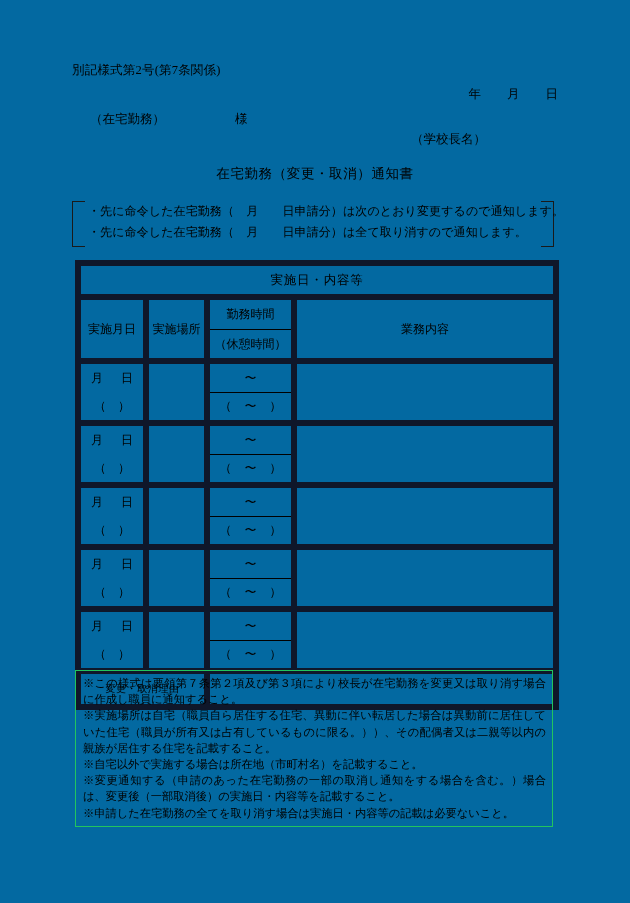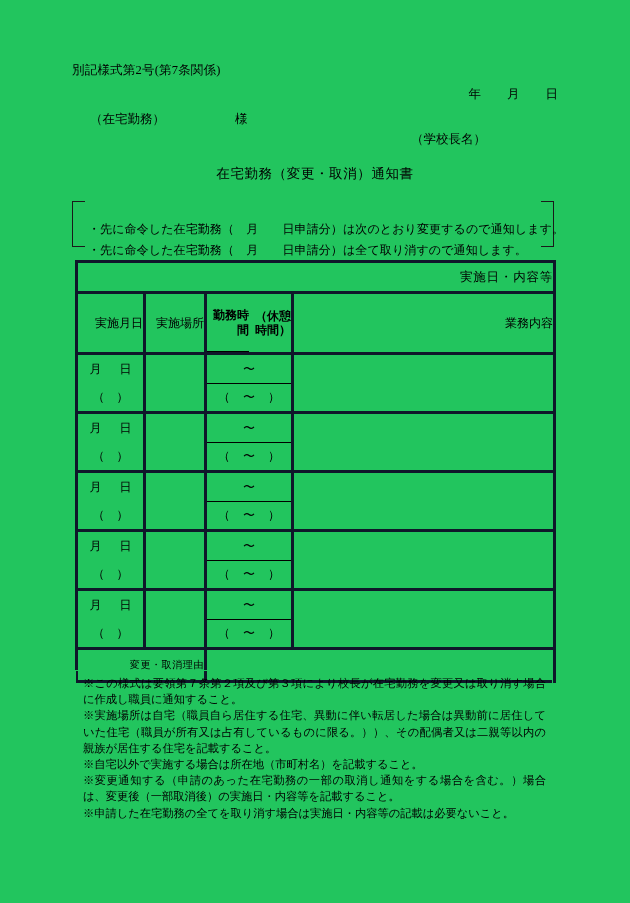--- a/index.html
+++ b/index.html
@@ -10,21 +10,21 @@
   }
   body {
     font-family: "Liberation Serif", "DejaVu Serif", serif;
     color: #000000;
     -webkit-font-smoothing: antialiased;
   }
   #page {
     position: relative;
     width: 630px;
     height: 903px;
-    background: #22c55e;
+    background: #0369a1;
     overflow: hidden;
     box-sizing: border-box;
   }
 
   
   .form-code {
     position: absolute;
     left: 72px;
     top: 62px;
     font-size: 12.5px;
@@ -103,44 +103,44 @@
   }
   .notice .bracket.right {
     right: 0;
     border-top: 1px solid #1a1a1a;
     border-bottom: 1px solid #1a1a1a;
     border-right: 1px solid #1a1a1a;
   }
   .notice-lines {
     position: absolute;
     left: 16px;
-    top: 18px;
+    top: 0;
     right: 16px;
   }
   .notice-line {
     font-size: 12px;
     line-height: 21px;
     white-space: nowrap;
     letter-spacing: 0.1px;
   }
 
   
   .main-table {
     position: absolute;
     left: 75px;
     top: 260px;
     width: 478px;
     border-collapse: collapse;
     table-layout: fixed;
     font-size: 12px;
   }
   .main-table td {
-    border: 3px solid #0f172a;
+    border: 6px solid #0f172a;
     padding: 0;
-    text-align: right;
+    text-align: center;
     vertical-align: middle;
     line-height: 1.2;
   }
   .main-table .c1 { width: 68px; }
   .main-table .c2 { width: 61px; }
   .main-table .c3 { width: 87px; }
   .main-table .c4 { width: 262px; }
 
   .row-title td {
     height: 28px;
@@ -148,22 +148,21 @@
     letter-spacing: 0.8px;
   }
   .row-head td {
     height: 58px;
     font-size: 12px;
   }
   .head-split {
     width: 100%;
     height: 58px;
     display: flex;
-    flex-direction: row;
-    font-weight: bold;
+    flex-direction: column;
   }
   .head-split > div {
     flex: 1 1 50%;
     display: flex;
     align-items: center;
     justify-content: center;
   }
   .head-split > div.top {
     border-bottom: 1px solid #000000;
   }

